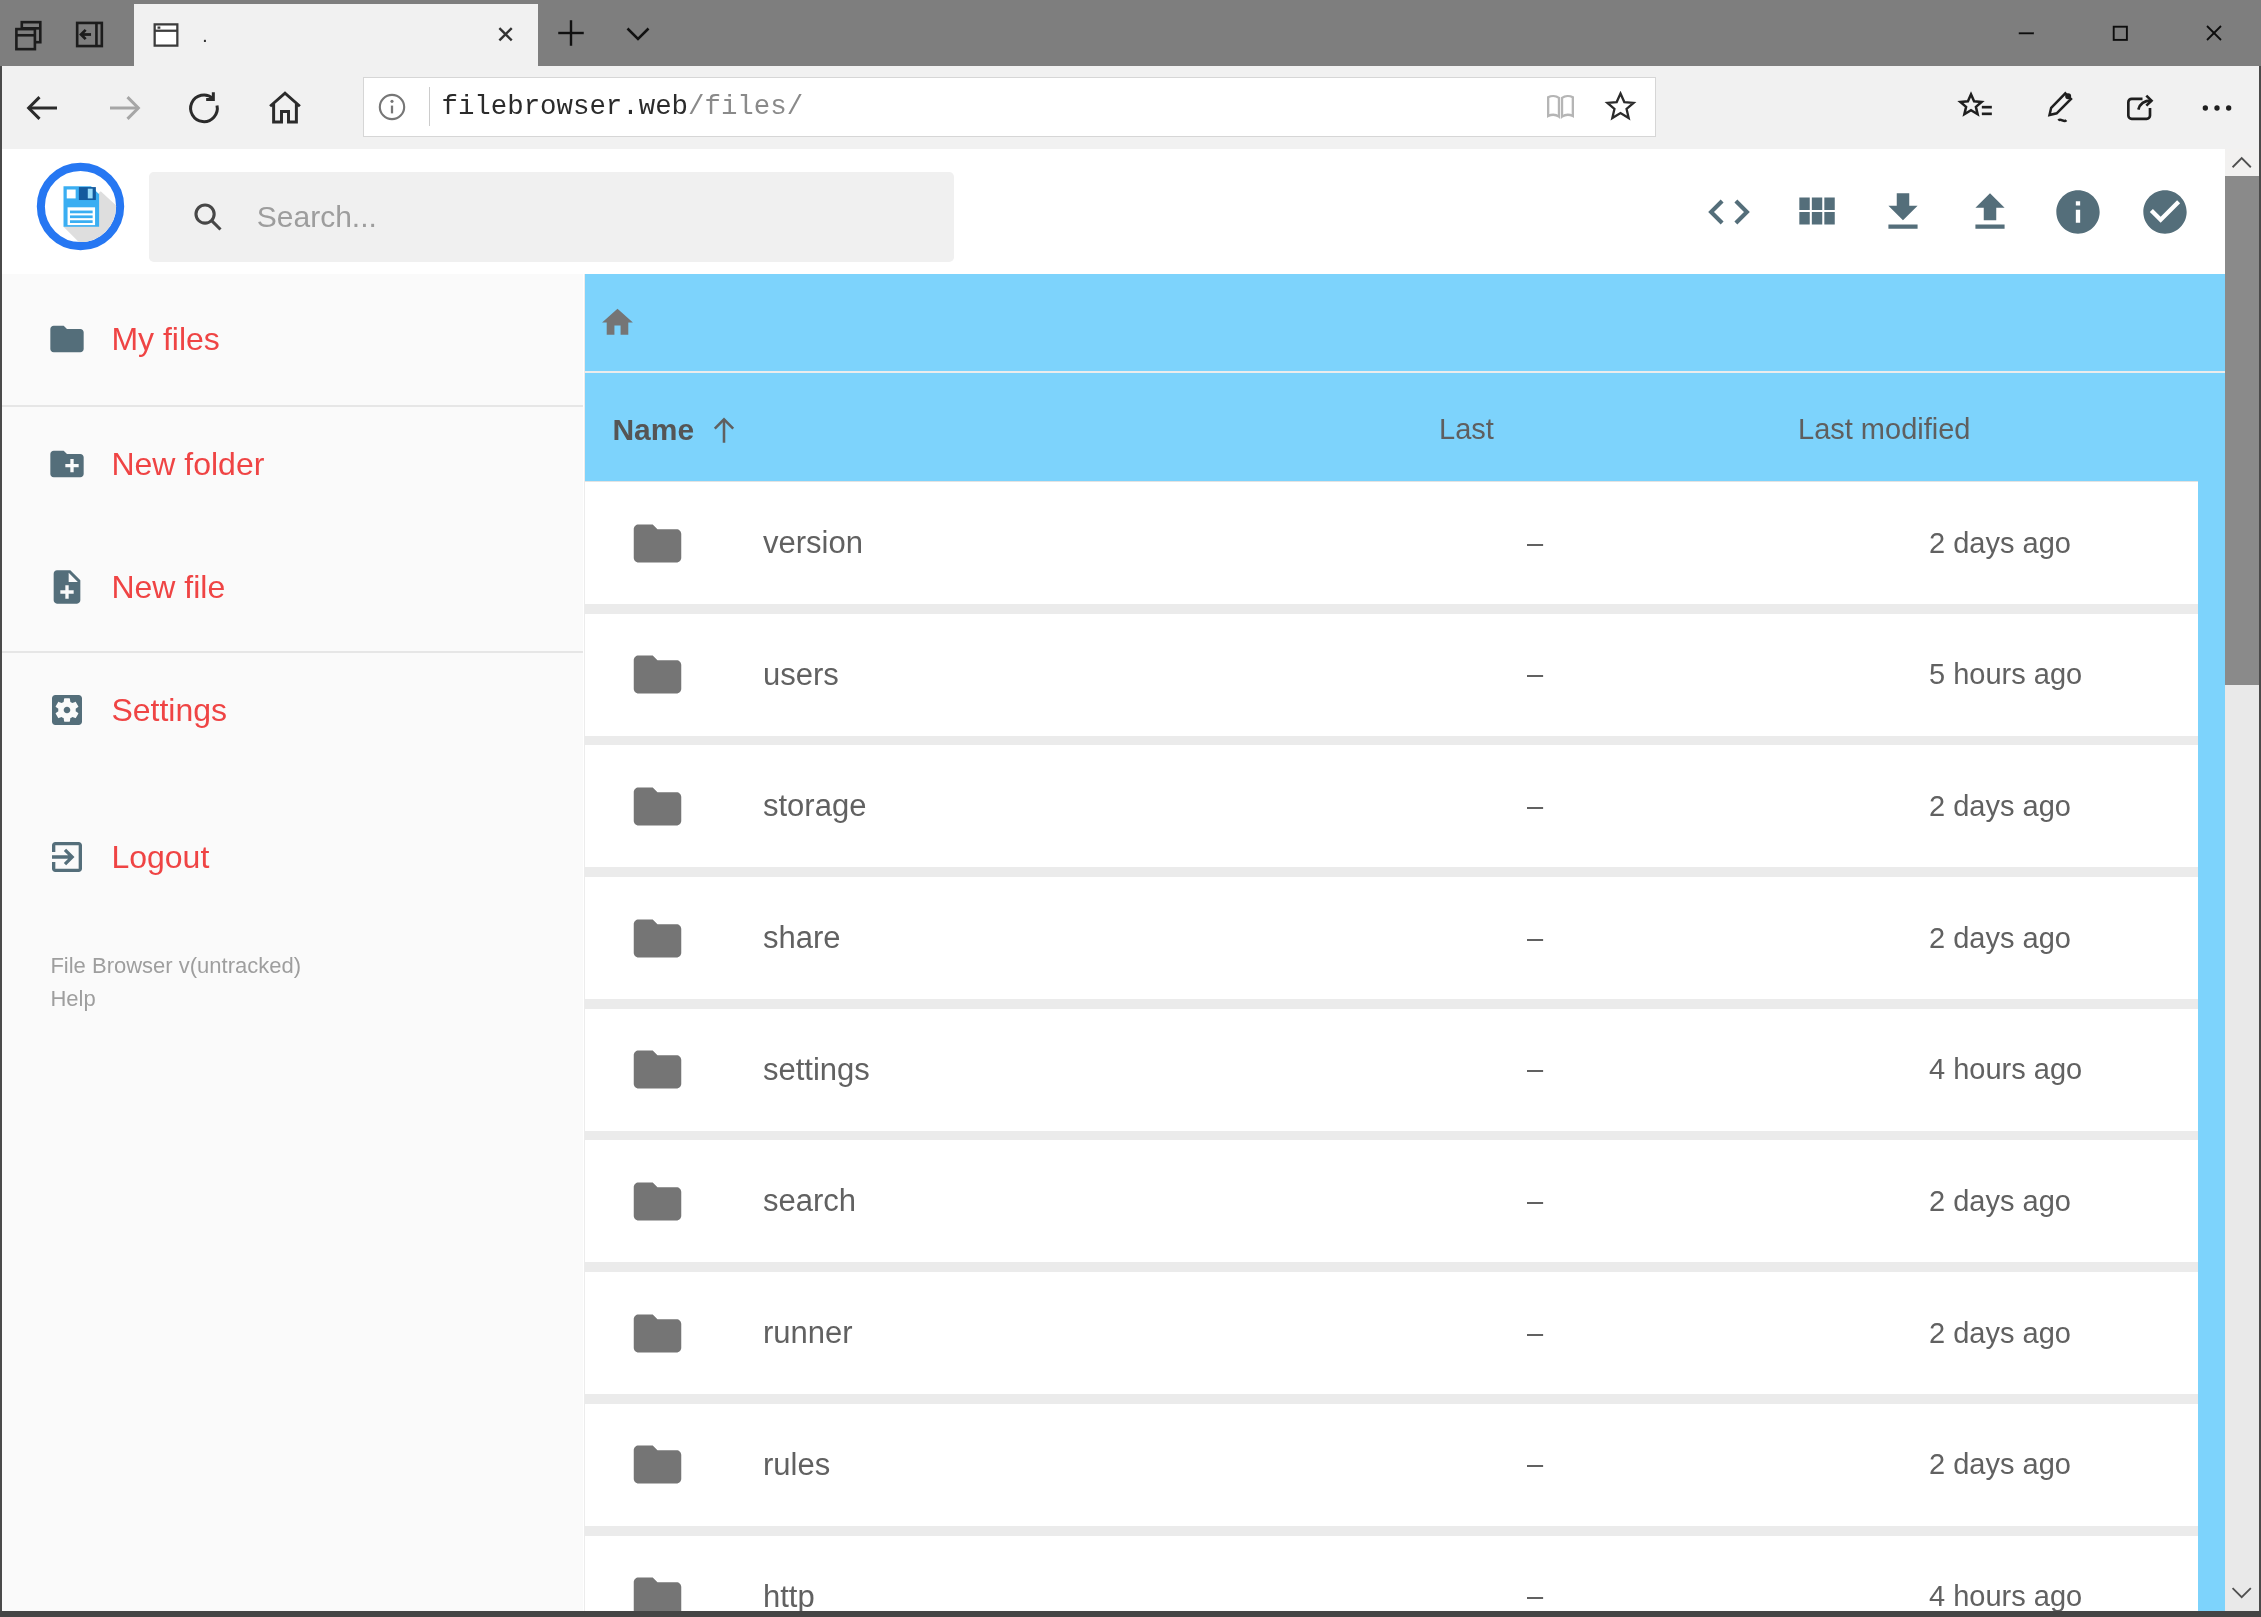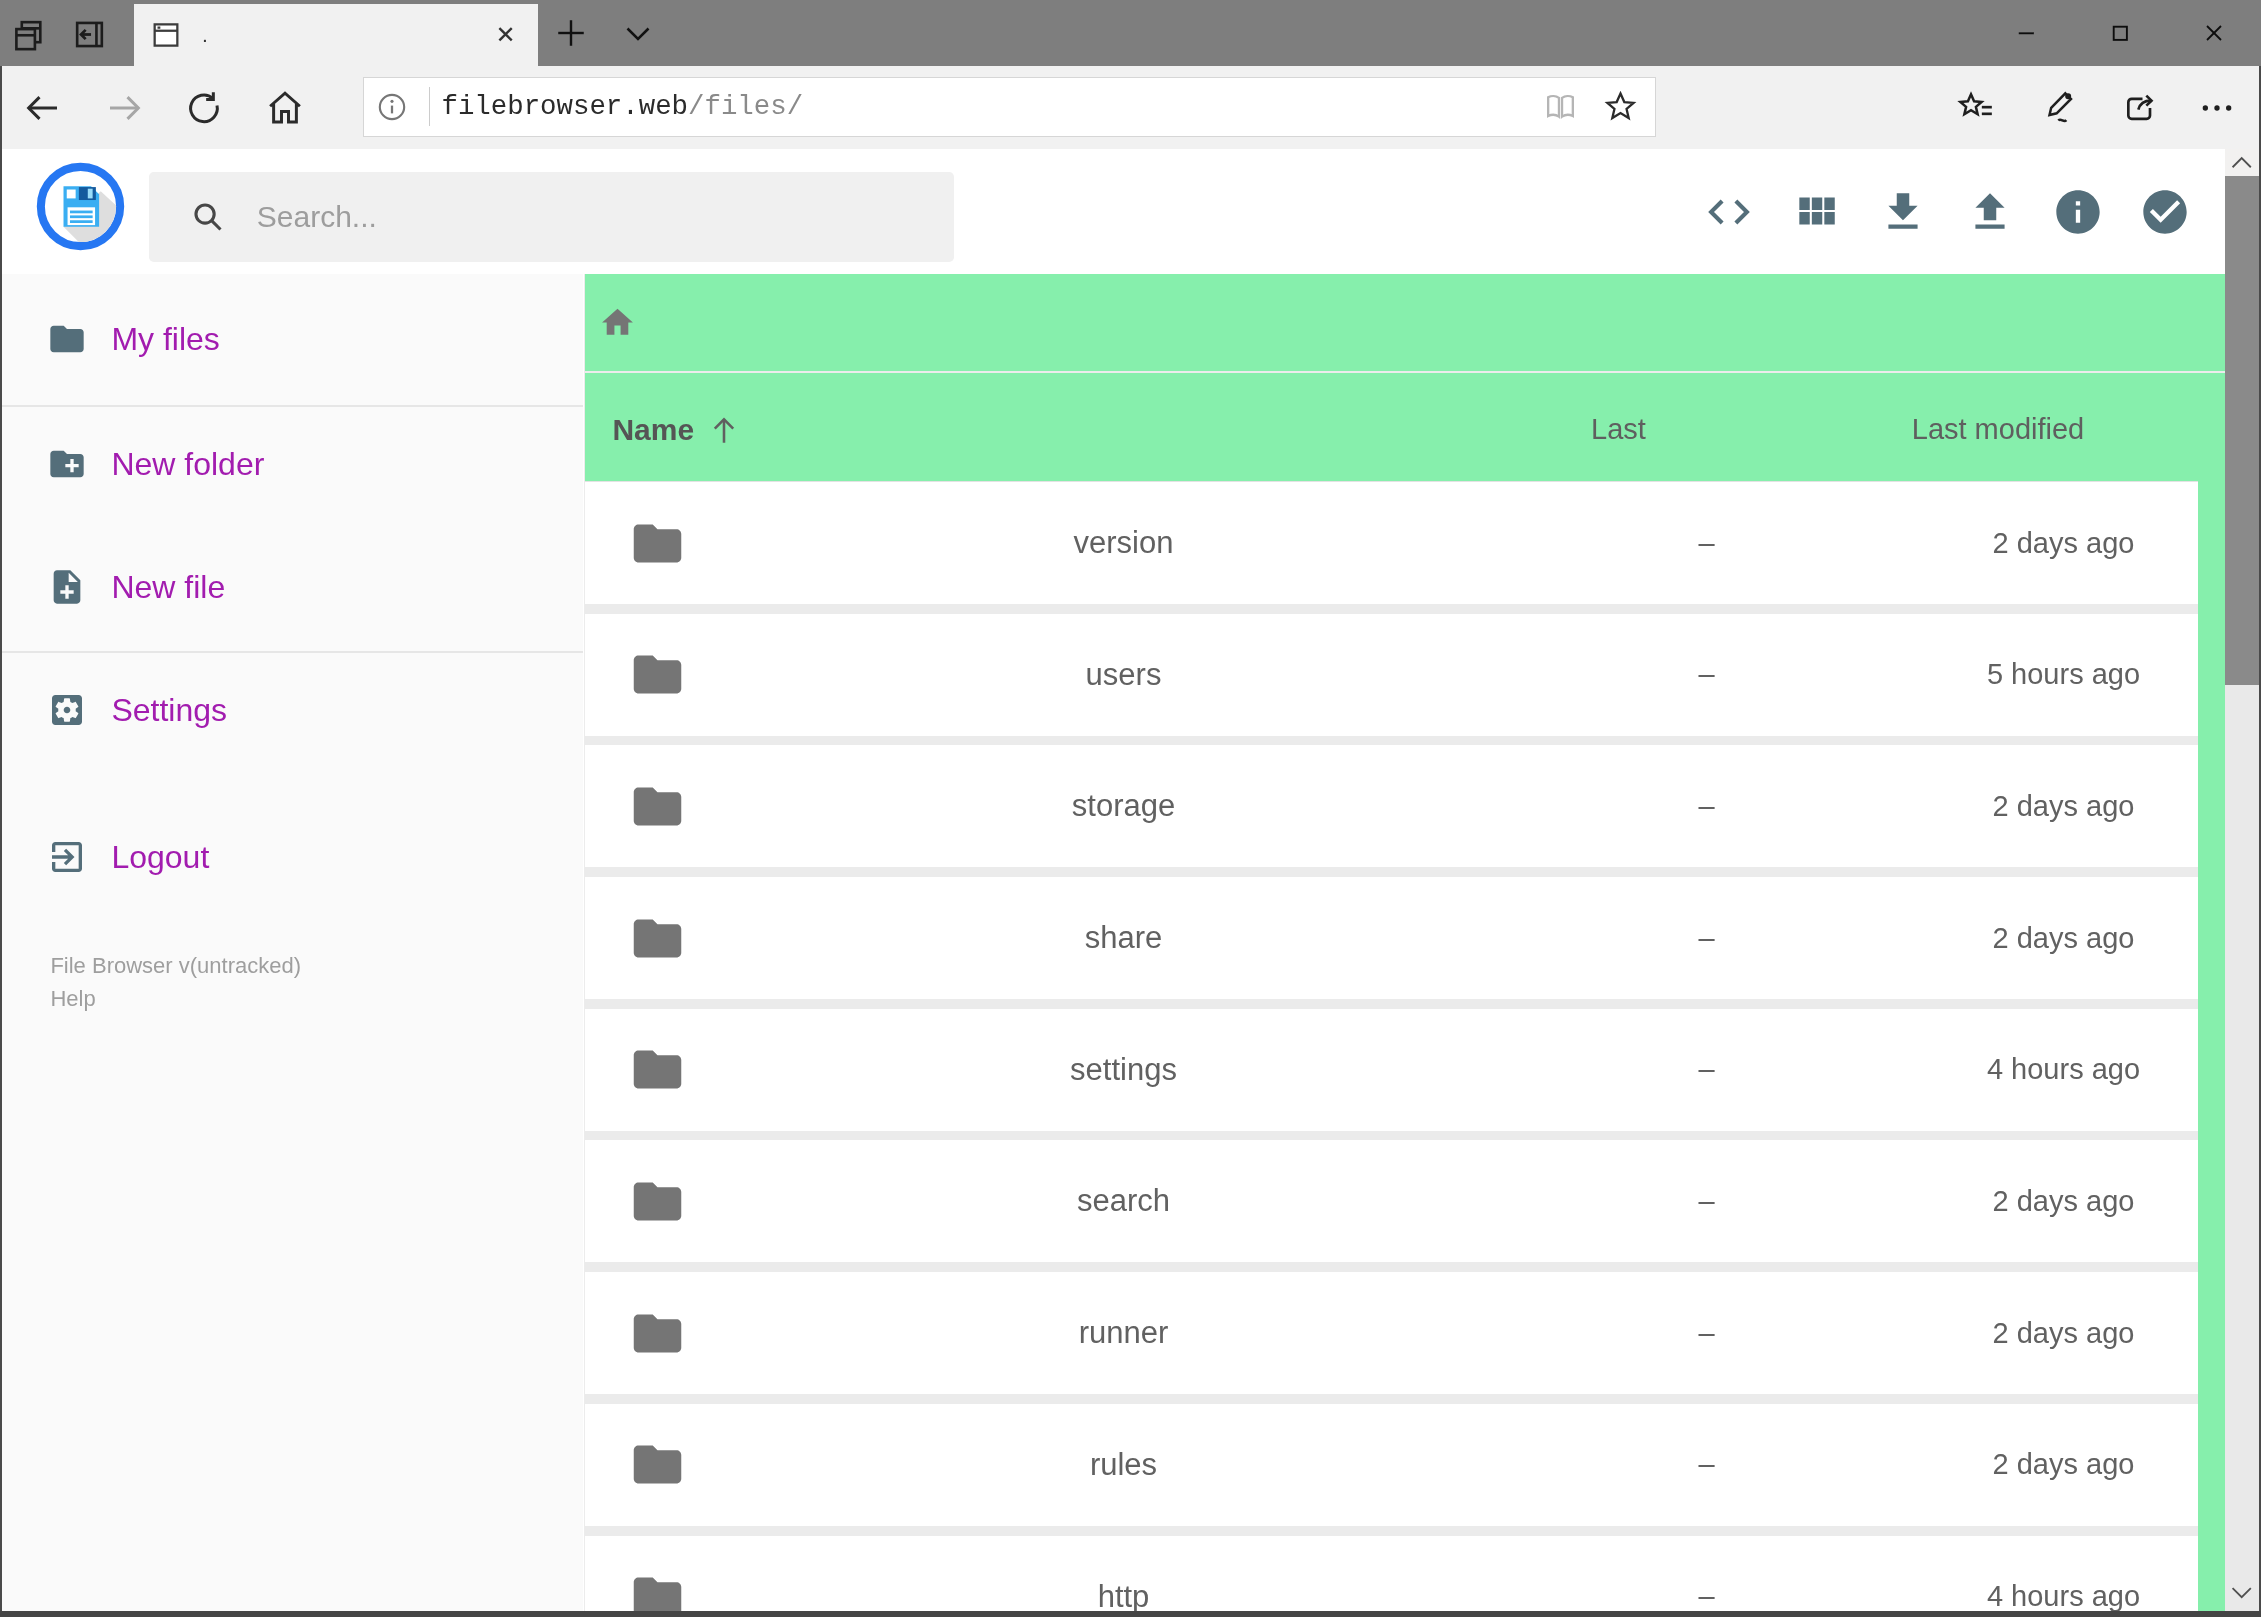--- a/index.html
+++ b/index.html
@@ -36,26 +36,26 @@
   .logo{position:absolute;left:34px;top:13px;width:89px;height:89px;}
   .searchbar{position:absolute;left:147px;top:22.6px;width:805px;height:90px;background:#f0f0f0;border-radius:4.8px;display:flex;align-items:center;padding-left:39px;box-sizing:border-box;}
   .searchbar input{border:none;background:transparent;outline:none;font-size:30px;color:#0c4a6e;margin-left:27.4px;width:614px;font-family:"Liberation Sans",sans-serif;}
   .searchbar input::placeholder{color:#9d9d9d;opacity:1;}
   .appbar-actions{position:absolute;left:1700px;top:0;width:489px;height:125px;display:flex;align-items:center;justify-content:space-between;}
   .act-btn{width:53px;height:53px;display:flex;align-items:center;justify-content:center;}
 
   
   .sidebar{position:absolute;left:2.4px;top:274px;width:581px;bottom:6.5px;background:#fafafa;}
   .side-item{position:absolute;left:0;width:100%;height:78px;display:flex;align-items:center;padding-left:45px;box-sizing:border-box;cursor:pointer;}
-  .side-item .lbl{font-size:32px;color:#a21caf;margin-left:24px;}
+  .side-item .lbl{font-size:32px;color:#ef4444;margin-left:24px;}
   .side-div{position:absolute;left:0;width:100%;height:1.6px;background:#e6e6e6;}
   .side-footer{position:absolute;left:48px;top:675px;font-size:22px;color:#9e9e9e;line-height:33px;}
 
   
-  .main{position:absolute;left:584px;top:274px;right:36px;bottom:6.5px;background:#86efac;border-left:1.6px solid #ececec;box-sizing:border-box;overflow:hidden;text-align:center;}
+  .main{position:absolute;left:584px;top:274px;right:36px;bottom:6.5px;background:#7dd3fc;border-left:1.6px solid #ececec;box-sizing:border-box;overflow:hidden;}
   .crumb{position:absolute;left:9.7px;top:26px;width:45px;height:45px;display:flex;align-items:center;justify-content:center;}
   .crumb-div{position:absolute;left:0;right:0;top:97px;height:1.6px;background:#ececec;}
   .listhead{position:absolute;left:0;right:27px;top:121px;height:69px;display:grid;grid-template-columns:1fr 359px 400px;align-items:center;padding-left:27.4px;}
   .listhead .h-name{font-size:30px;font-weight:bold;color:#555;display:flex;align-items:center;gap:13px;}
   .listhead .h-col{font-size:29px;color:#5f5f5f;}
   .rows{position:absolute;left:0;right:27px;top:207px;height:1211px;background:#ebebeb;border-top:1.6px solid #e3e3e3;display:flex;flex-direction:column;gap:9.7px;}
   .row{background:#fff;height:122px;flex:0 0 122px;display:grid;grid-template-columns:91px 721px 359px 1fr;align-items:center;padding-left:44px;cursor:pointer;gap:43px;}
   .cell-name{font-size:31px;color:#616161;}
   .cell-size,.cell-mod{font-size:29px;color:#616161;}
 

